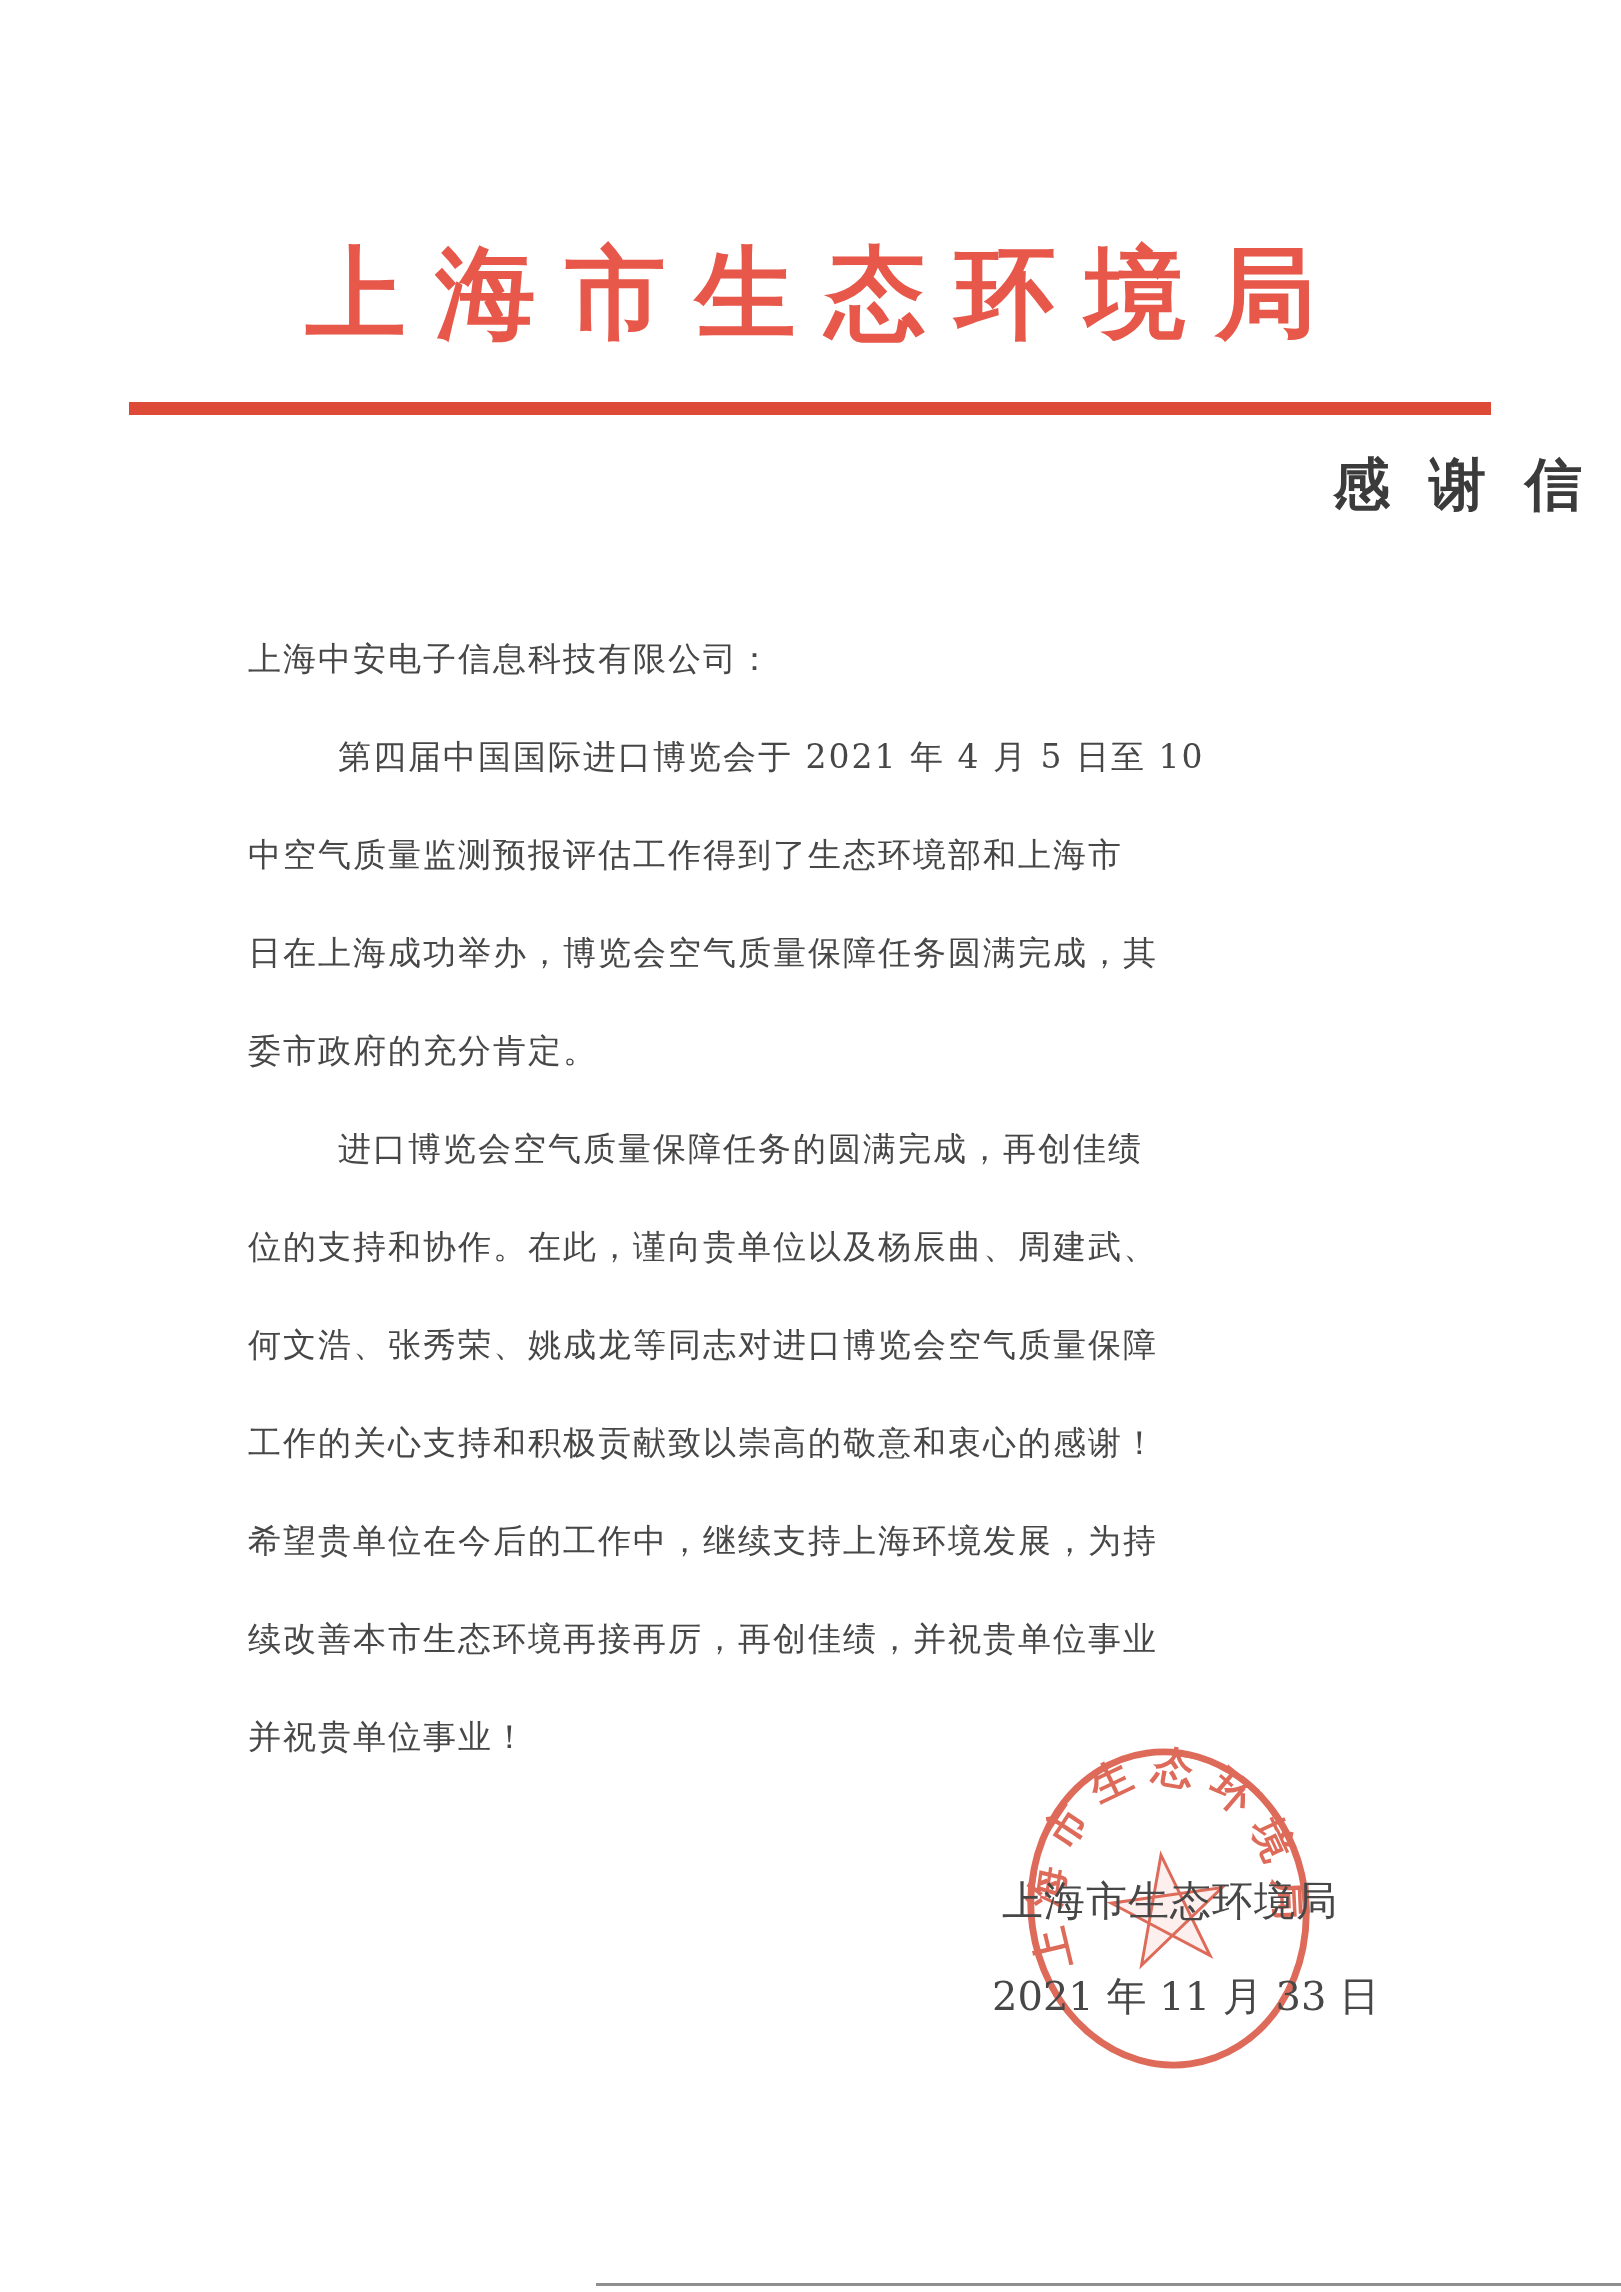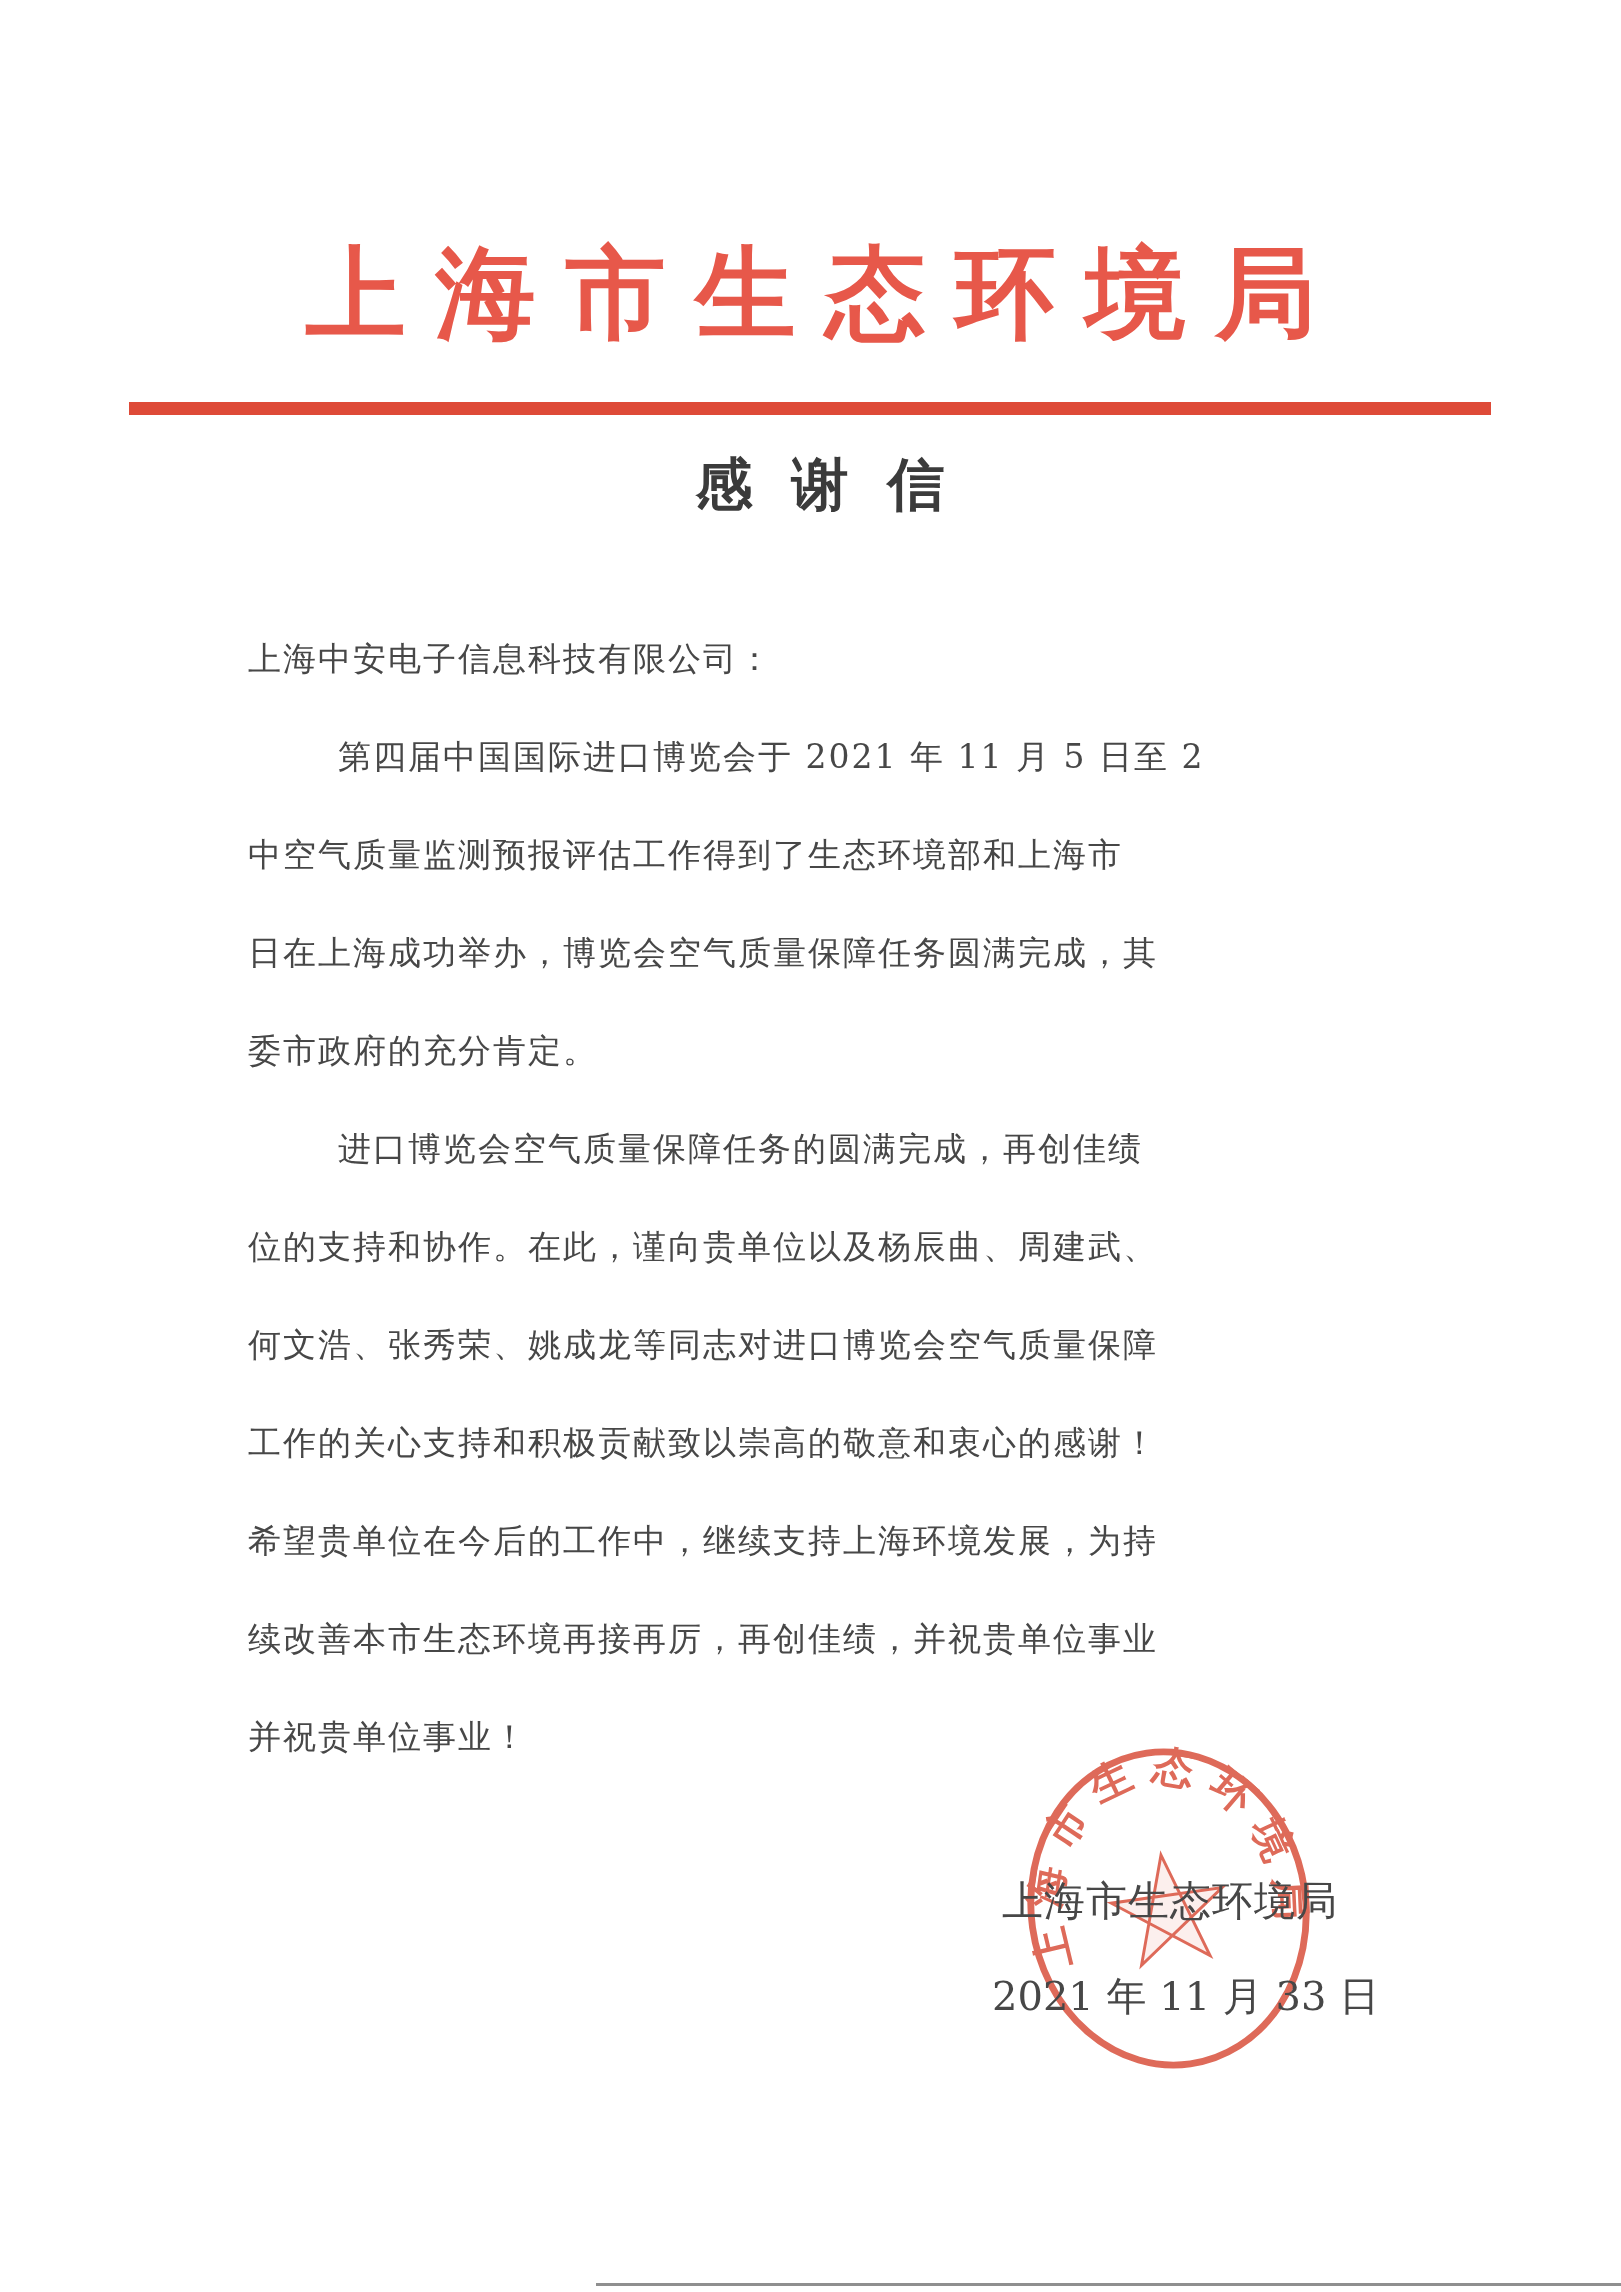--- a/index.html
+++ b/index.html
@@ -18,21 +18,21 @@
     letter-spacing:30px; padding-left:30px; box-sizing:border-box;
     white-space:nowrap;
   }
   .red-rule {
     position:absolute; top:402px; left:129px;
     width:1362px; height:12.7px;
     background:var(--rule_red);
   }
   .letter-title {
     position:absolute; top:447px; left:0; width:100%;
-    text-align:center;
+    text-align:right;
     font-size:57px; font-weight:bold; line-height:1.3;
     color:var(--title_text);
     letter-spacing:39px; padding-left:58px; box-sizing:border-box;
     white-space:nowrap;
   }
   .body-block {
     position:absolute; top:610px; left:248px; width:1171px;
     font-size:33px; color:var(--body_text);
     letter-spacing:2px;
   }
@@ -79,21 +79,21 @@
 
   <div class="letterhead">上海市生态环境局</div>
 
   <div class="red-rule"></div>
 
   <div class="letter-title">感谢信</div>
 
   <div class="body-block">
     <div class="body-line">上海中安电子信息科技有限公司：</div>
     <div>
-        <div class="body-line indent">第四届中国国际进口博览会于 2021 年 11 月 5 日至 2</div>
+        <div class="body-line indent">第四届中国国际进口博览会于 2021 年 4 月 5 日至 10</div>
         <div class="body-line">中空气质量监测预报评估工作得到了生态环境部和上海市</div>
         <div class="body-line">日在上海成功举办，博览会空气质量保障任务圆满完成，其</div>
         <div class="body-line">委市政府的充分肯定。</div>
         <div class="body-line indent">进口博览会空气质量保障任务的圆满完成，再创佳绩</div>
         <div class="body-line">位的支持和协作。在此，谨向贵单位以及杨辰曲、周建武、</div>
         <div class="body-line">何文浩、张秀荣、姚成龙等同志对进口博览会空气质量保障</div>
         <div class="body-line">工作的关心支持和积极贡献致以崇高的敬意和衷心的感谢！</div>
         <div class="body-line">希望贵单位在今后的工作中，继续支持上海环境发展，为持</div>
         <div class="body-line">续改善本市生态环境再接再厉，再创佳绩，并祝贵单位事业</div>
         <div class="body-line">并祝贵单位事业！</div>

